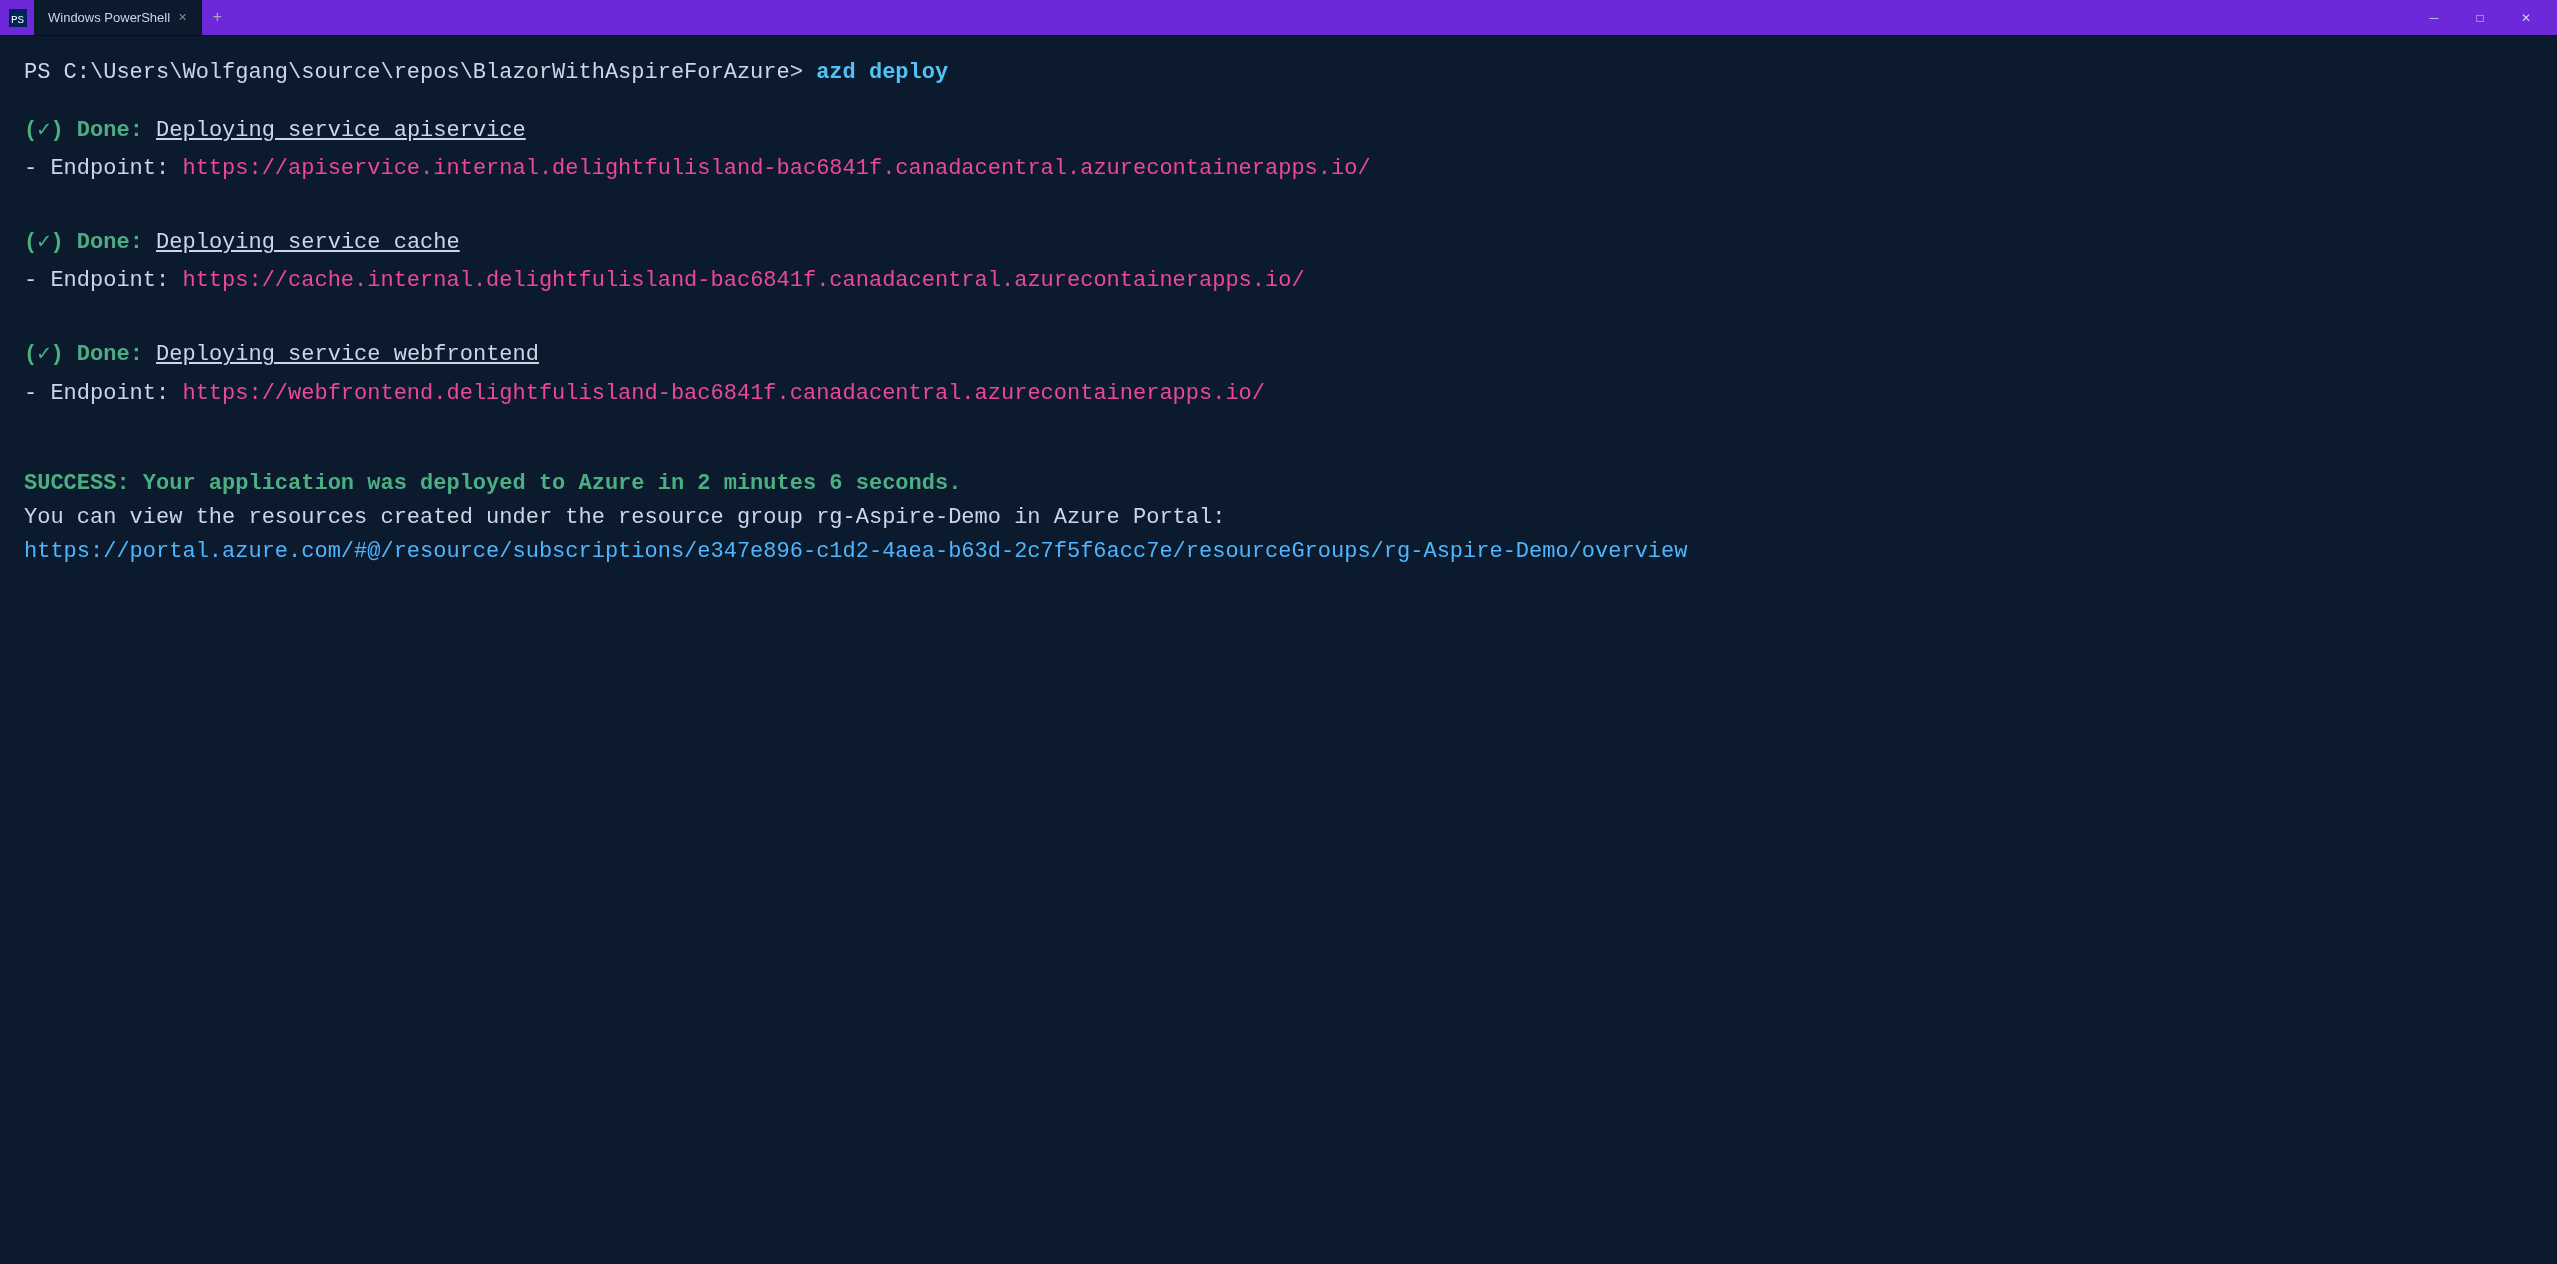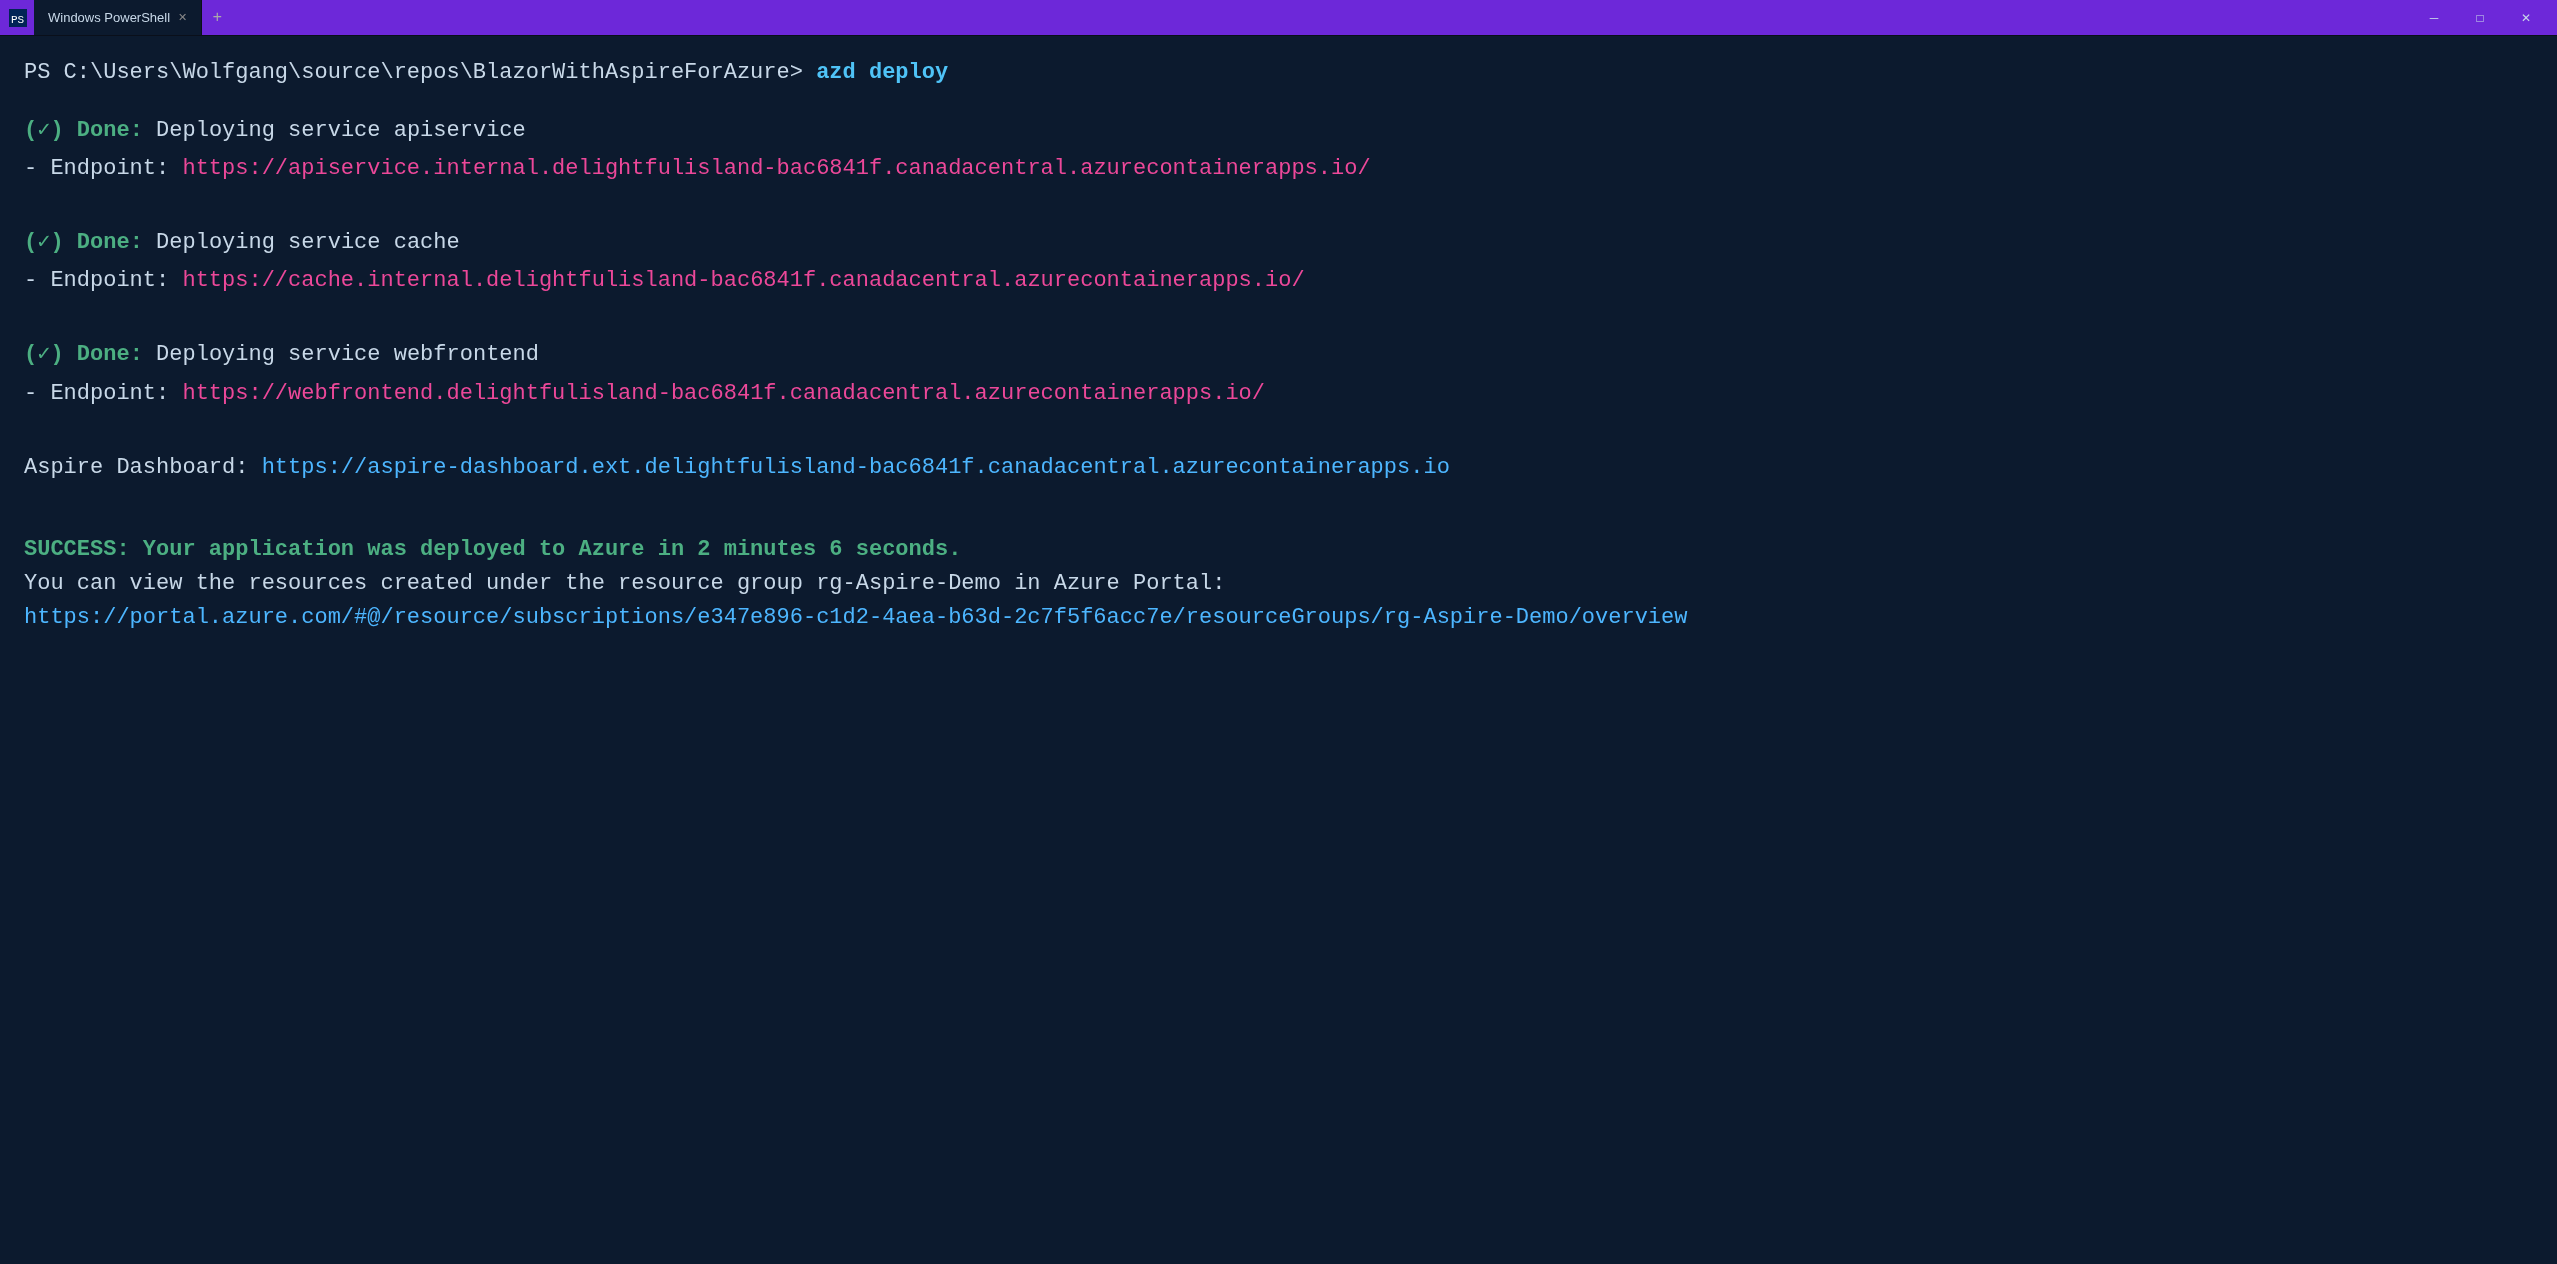--- a/index.html
+++ b/index.html
@@ -124,20 +124,21 @@
       margin-bottom: 4px;
     }
 
     .done-label {
       color: #4caf82;
       font-weight: bold;
     }
 
     .done-text {
       color: #c8d8e8;
+      text-decoration: underline;
     }
 
     .endpoint-line {
       color: #c8d8e8;
       margin-bottom: 24px;
     }
 
     .endpoint-url {
       color: #ec4899;
     }
@@ -239,24 +240,20 @@
     <span class="done-label">(✓) Done:</span>
     <span class="done-text"> Deploying service webfrontend</span>
   </div>
   <div class="endpoint-line">
     <span>  - Endpoint:</span>
     <span class="endpoint-url"> https://webfrontend.delightfulisland-bac6841f.canadacentral.azurecontainerapps.io/</span>
   </div>
 
   <div class="spacer"></div>
 
-  <div class="aspire-line">
-    <span>  Aspire Dashboard:</span>
-    <span class="aspire-url"> https://aspire-dashboard.ext.delightfulisland-bac6841f.canadacentral.azurecontainerapps.io</span>
-  </div>
 
   <div class="spacer"></div>
 
   <div class="success-line">
     <span>SUCCESS: Your application was deployed to Azure in 2 minutes 6 seconds.</span>
   </div>
   <div class="info-line">
     <span>You can view the resources created under the resource group rg-Aspire-Demo in Azure Portal:</span>
   </div>
   <div class="info-line">

